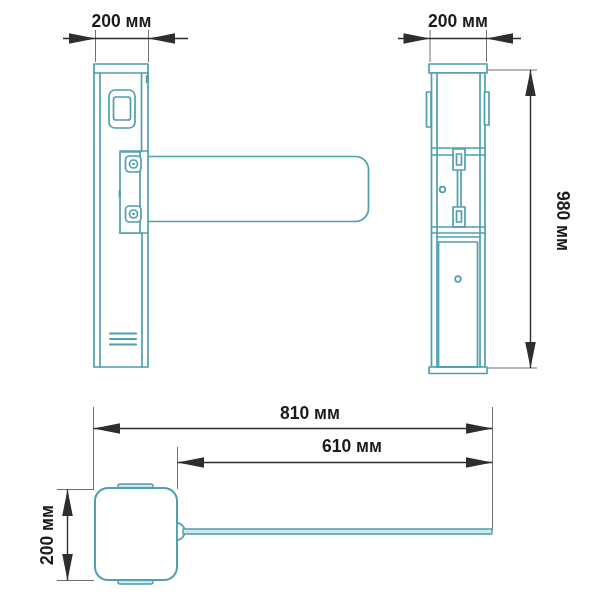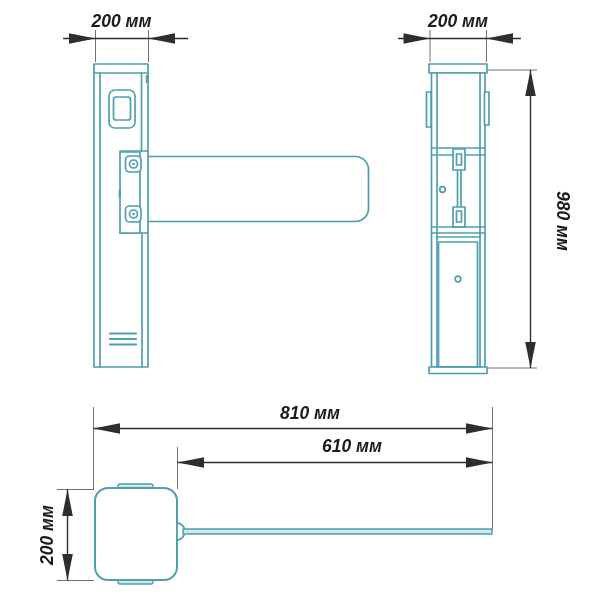--- a/index.html
+++ b/index.html
@@ -4,21 +4,21 @@
 <style>
   :root{
     --outline:#4f9fae;
     --fill-light:#cfe6ec;
     --dim-line:#2e2e2e;
     --ext-line:#707070;
     --label:#1b1b1b;
     --background:#ffffff;
   }
   html,body{margin:0;padding:0;background:var(--background);}
-  .canvas{position:relative;width:584px;height:600px;background:var(--background);overflow:hidden;font-style:italic;}
+  .canvas{position:relative;width:584px;height:600px;background:var(--background);overflow:hidden;}
   svg{display:block;}
   
   .dv{stroke:var(--outline);fill:none;stroke-width:1.7;stroke-linejoin:round;stroke-linecap:round;}
   .dvf{stroke:var(--outline);fill:var(--background);stroke-width:1.7;stroke-linejoin:round;}
   .dvs{fill:var(--outline);stroke:none;}
   .dvl{stroke:var(--outline);fill:var(--fill-light);stroke-width:1.4;stroke-linejoin:round;}
   .vent{stroke:var(--outline);stroke-width:2.2;stroke-linecap:round;}
   
   .dim{stroke:var(--dim-line);stroke-width:1.4;}
   .ext{stroke:var(--ext-line);stroke-width:1;}

